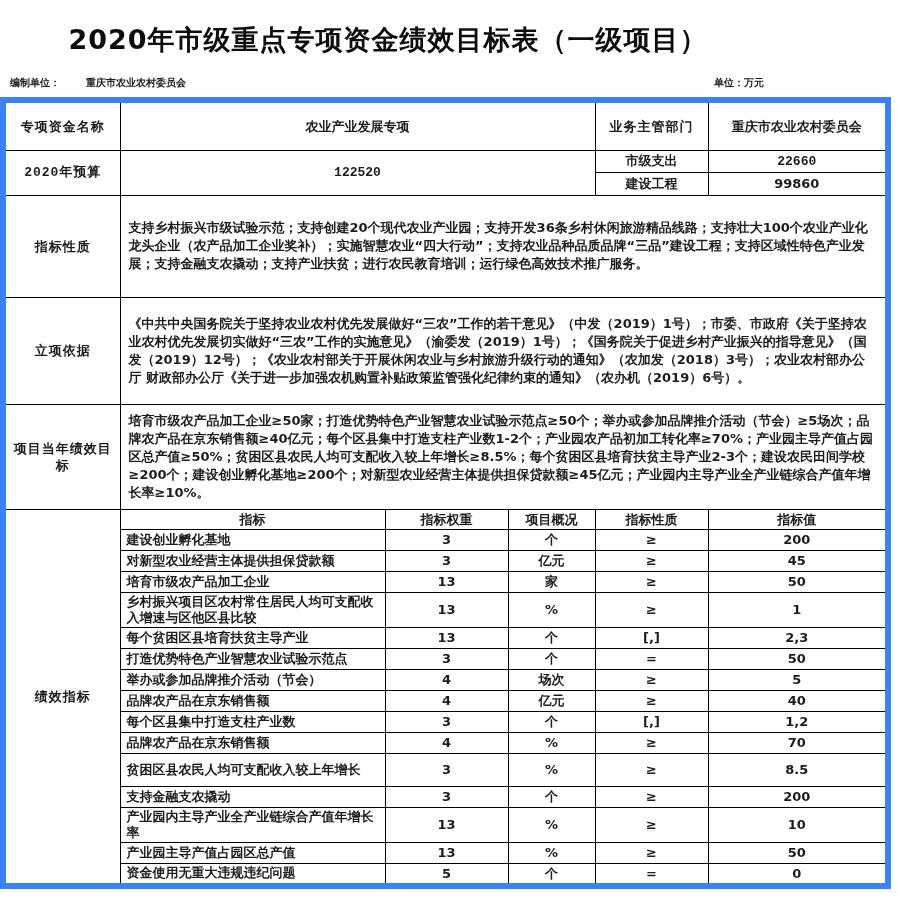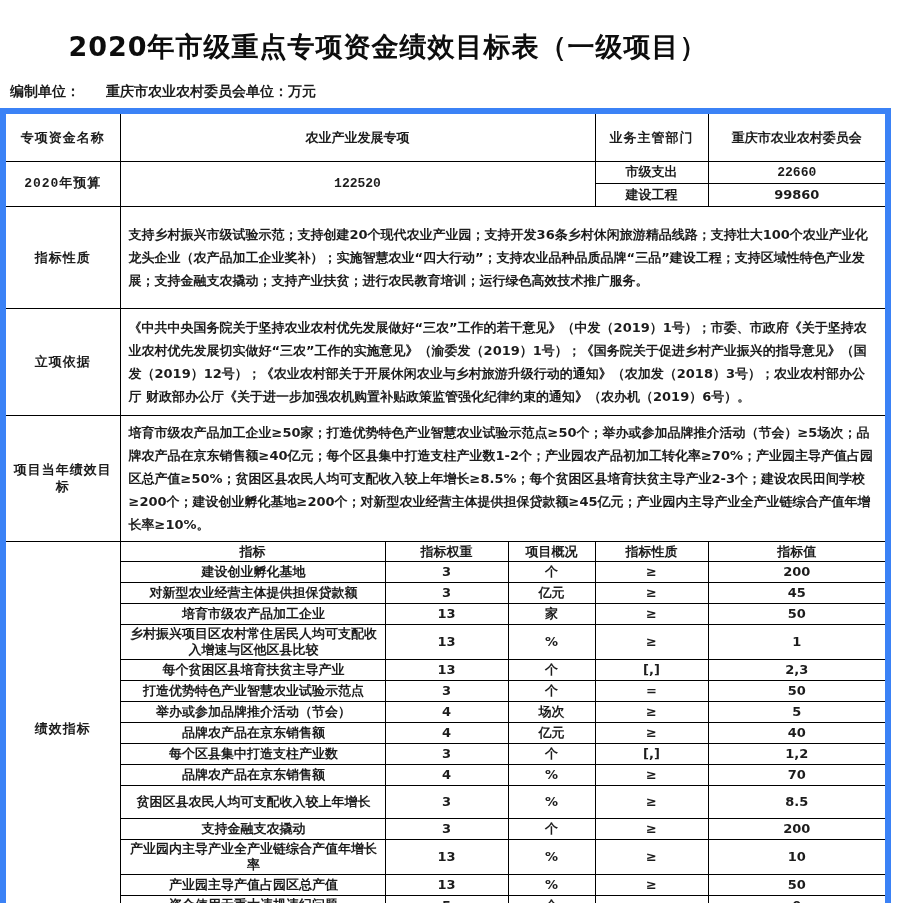--- a/index.html
+++ b/index.html
@@ -3,34 +3,35 @@
 <meta charset="utf-8">
 <style>
   * { margin: 0; padding: 0; box-sizing: border-box; }
   html, body { background: #ffffff; }
   body {
     width: 900px; height: 903px;
     font-family: "DejaVu Sans", "Liberation Sans", sans-serif;
     color: #1c1c1c;
     overflow: hidden;
   }
-  .page { width: 776px; height: 903px; padding-top: 29px; }
+  .page { width: 776px; height: 903px; padding-top: 22px; }
   .doc-title {
     text-align: center;
     font-size: 27px;
     font-weight: 700;
     letter-spacing: 1px;
     color: #0d0d0d;
     margin-bottom: 18px;
   }
   .meta-row {
     display: flex;
+    justify-content: space-between;
     align-items: flex-end;
     padding: 0 12px 7px 10px;
-    font-size: 14px;
+    font-size: 10px;
     font-weight: 700;
   }
   .meta-left { display: flex; }
   .meta-value { margin-left: 26px; }
   table.main {
     border-collapse: collapse;
     table-layout: fixed;
     width: 885px;
     margin: 0 auto;
     border: 6px solid #3b82f6;
@@ -42,24 +43,24 @@
     font-size: 13px;
     font-weight: 700;
     padding: 1px 4px;
     overflow: hidden;
     line-height: 17px;
   }
   td.label { letter-spacing: 1px; }
   td.text {
     text-align: left;
     padding: 5px 8px;
-    line-height: 23px;
+    line-height: 18px;
     font-size: 13px;
   }
-  td.name-cell { text-align: center; padding-left: 6px; line-height: 16px; }
+  td.name-cell { text-align: left; padding-left: 6px; line-height: 16px; }
   tr.r1 { height: 50px; }
   tr.r2 { height: 22px; font-family: Liberation Mono, monospace; }
   tr.r3 { height: 23px; }
   tr.r4 { height: 102px; }
   tr.r5 { height: 107px; }
   tr.r6 { height: 105px; }
   tr.rh { height: 20px; }
   tr.ind { height: 21px; }
   tr.tall { height: 33px; border-radius: 16px; }
 </style>

